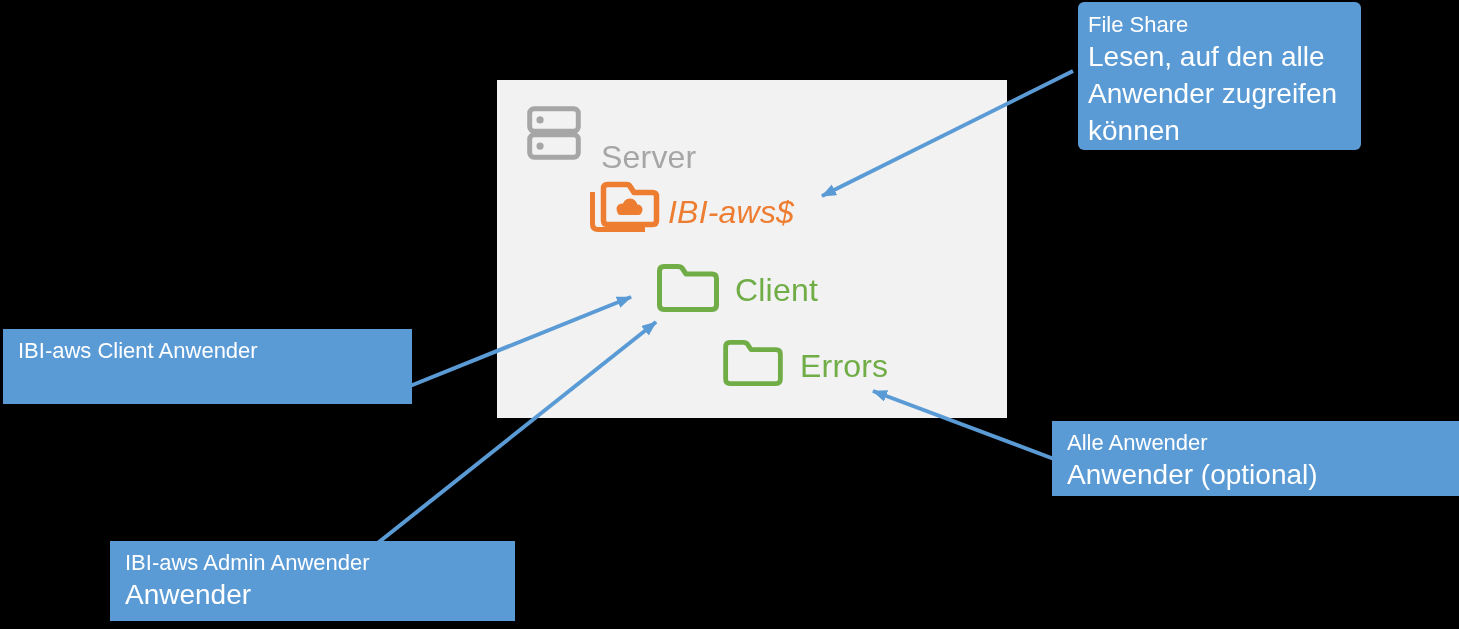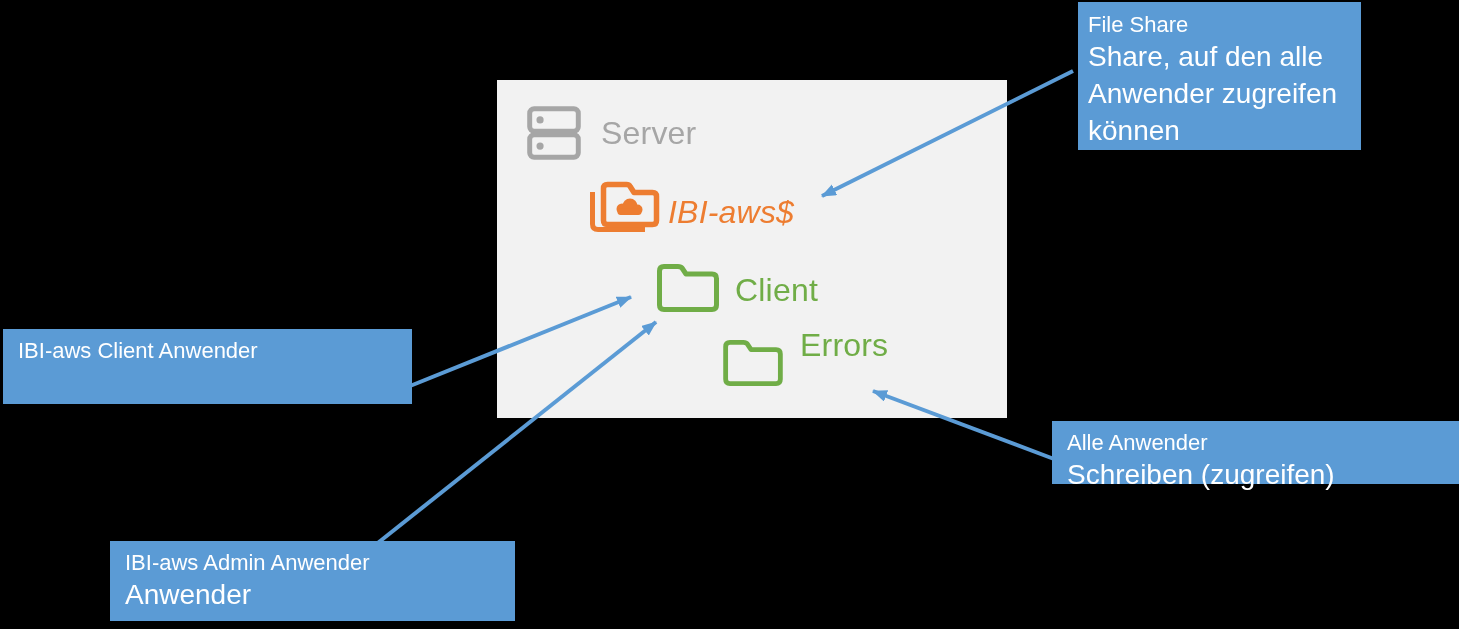--- a/index.html
+++ b/index.html
@@ -22,51 +22,51 @@
   }
   .panel{
     position:absolute;left:497px;top:80px;width:510px;height:338px;
     background:var(--panel);
   }
   .abs{position:absolute;}
   .slide-label{
     font-size:32px;line-height:40px;white-space:nowrap;
     letter-spacing:0.2px;
   }
-  .lbl-gray{color:var(--gray);}
+  .lbl-gray{color:var(--gray);margin-top:24px;}
   .lbl-orange{color:var(--orange);}
   .lbl-green{color:var(--green);}
   .icon-stroke-gray{stroke:var(--gray);fill:none;}
   .icon-fill-gray{fill:var(--gray);}
   .icon-stroke-orange{stroke:var(--orange);fill:none;}
   .icon-fill-orange{fill:var(--orange);}
   .icon-stroke-green{stroke:var(--green);fill:none;}
   .arrows{position:absolute;left:0;top:0;width:1459px;height:629px;}
   .arrow-line{stroke:var(--blue);stroke-width:4;fill:none;}
   .arrow-head{fill:var(--blue);}
   .callout{
     position:absolute;
     background:var(--blue);
     color:var(--white);
     padding:8px 15px 0 15px;
   }
   .callout .title{font-size:22px;line-height:27px;}
   .callout .body{font-size:28px;line-height:37px;}
-  .callout-file-share{left:1078px;top:2px;width:283px;height:148px;padding:9px 10px 8px 10px;}
+  .callout-file-share{left:1078px;top:2px;width:283px;height:148px;padding:9px 10px 8px 10px;border-radius:6px;}
   .callout-client-user{left:3px;top:329px;width:409px;height:75px;}
   .callout-admin-user{left:110px;top:541px;width:405px;height:80px;}
-  .callout-all-users{left:1052px;top:421px;width:407px;height:63px;}
+  .callout-all-users{left:1052px;top:421px;width:407px;height:75px;}
   .srv-icon{left:527px;top:106px;}
   .srv-label{left:601px;top:113px;}
   .ibi-icon{left:588px;top:180px;}
   .ibi-label{left:668px;top:192px;font-style:italic;}
   .client-icon{left:656px;top:263px;}
   .client-label{left:735px;top:270px;}
   .errors-icon{left:721px;top:339px;}
-  .errors-label{left:800px;top:325px;}
+  .errors-label{left:800px;top:346px;}
 </style>
 </head>
 <body>
 
 <div class="stage">
 
   <div class="panel"></div>
 
   <svg class="arrows" viewBox="0 0 1459 629">
     <defs>
@@ -105,30 +105,30 @@
   </svg>
   <div class="abs slide-label lbl-green client-label">Client</div>
 
   <svg class="abs errors-icon" width="64" height="48" viewBox="0 0 64 50">
     <path class="icon-stroke-green" stroke-width="5" stroke-linejoin="round" d="M30 11 L56 11 Q60.5 11 60.5 15.5 L60.5 42 Q60.5 46.5 56 46.5 L8 46.5 Q3.5 46.5 3.5 42 L3.5 8 Q3.5 3.5 8 3.5 L22 3.5 Q25 3.5 26 5 Z"></path>
   </svg>
   <div class="abs slide-label lbl-green errors-label">Errors</div>
 
   <div class="callout callout-file-share">
     <div class="title">File Share</div>
-    <div class="body">Share, auf den alle Anwender zugreifen können</div>
+    <div class="body">Lesen, auf den alle Anwender zugreifen können</div>
   </div>
 
   <div class="callout callout-client-user">
     <div class="title">IBI-aws Client Anwender</div>
   </div>
 
   <div class="callout callout-admin-user">
     <div class="title">IBI-aws Admin Anwender</div>
     <div class="body">Anwender</div>
   </div>
 
   <div class="callout callout-all-users">
     <div class="title">Alle Anwender</div>
-    <div class="body">Schreiben (zugreifen)</div>
+    <div class="body">Anwender (optional)</div>
   </div>
 
 </div>
 
 </body></html>

